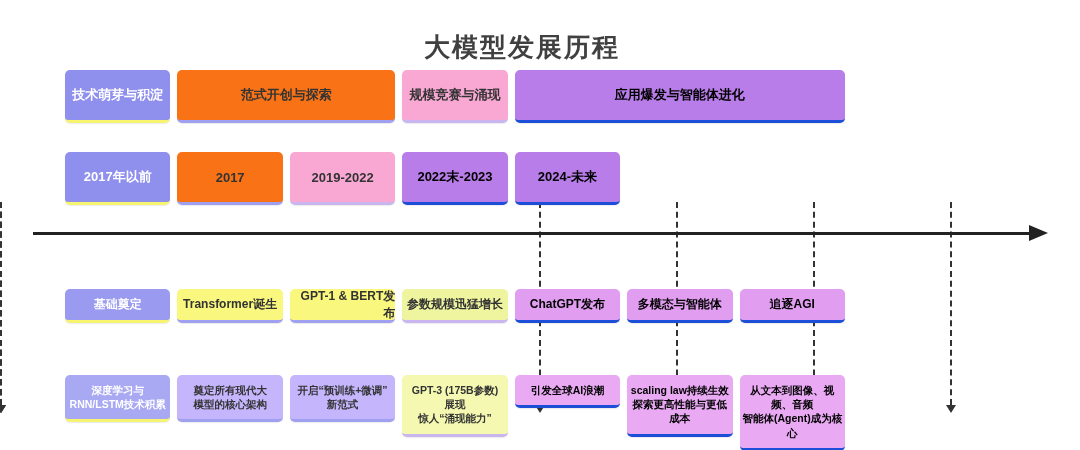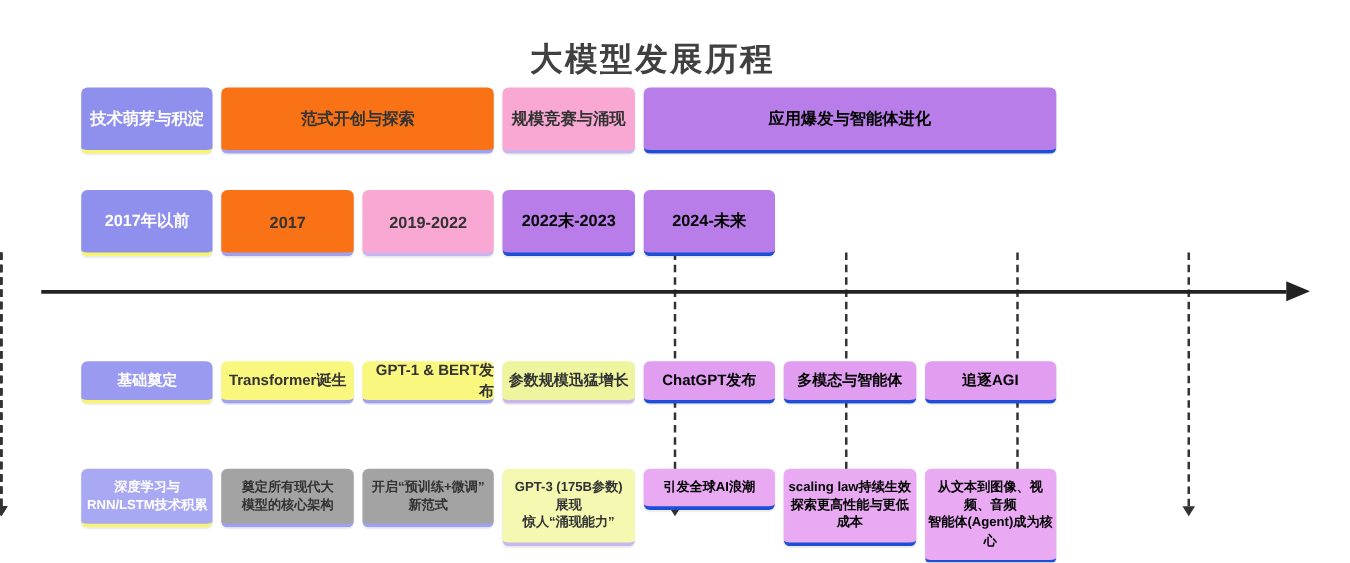--- a/index.html
+++ b/index.html
@@ -29,21 +29,21 @@
   .ev{height:34px;font-size:12px;font-weight:600;}
   .dt{min-height:33px;padding:8px 2px;font-size:10.5px;line-height:1.35;font-weight:600;}
   .span2{grid-column:span 2;}
   .span3{grid-column:span 3;}
   
   .s1{background:#8f8fee;color:#fff;border-bottom:3px solid #f7f470;}
   .s1.ev{background:#9a9af1;}
   .s1.dt{background:#a9a9f3;}
   .s2{background:#f97316;color:#333;border-bottom:3px solid #a0a0f0;}
   .s2.ev{background:#f9f77e;text-align:right;}
-  .s2.dt{background:#a3a3a3;}
+  .s2.dt{background:#c4b5fd;}
   .s3{background:#f9a8d4;color:#333;border-bottom:3px solid #c9b6ef;}
   .s3.ev{background:#eef59e;}
   .s3.dt{background:#f4f8b0;}
   .s4{background:#b87de9;color:#000000;border-bottom:3px solid #1d4ed8;}
   .s4.ev{background:#e19df0;}
   .s4.dt{background:#e9a9f3;}
   
   .axis{position:absolute;left:33px;top:232px;width:996px;height:3px;background:#222;z-index:1;}
   .axis-head{
     position:absolute;left:1029px;top:225px;width:0;height:0;z-index:1;

